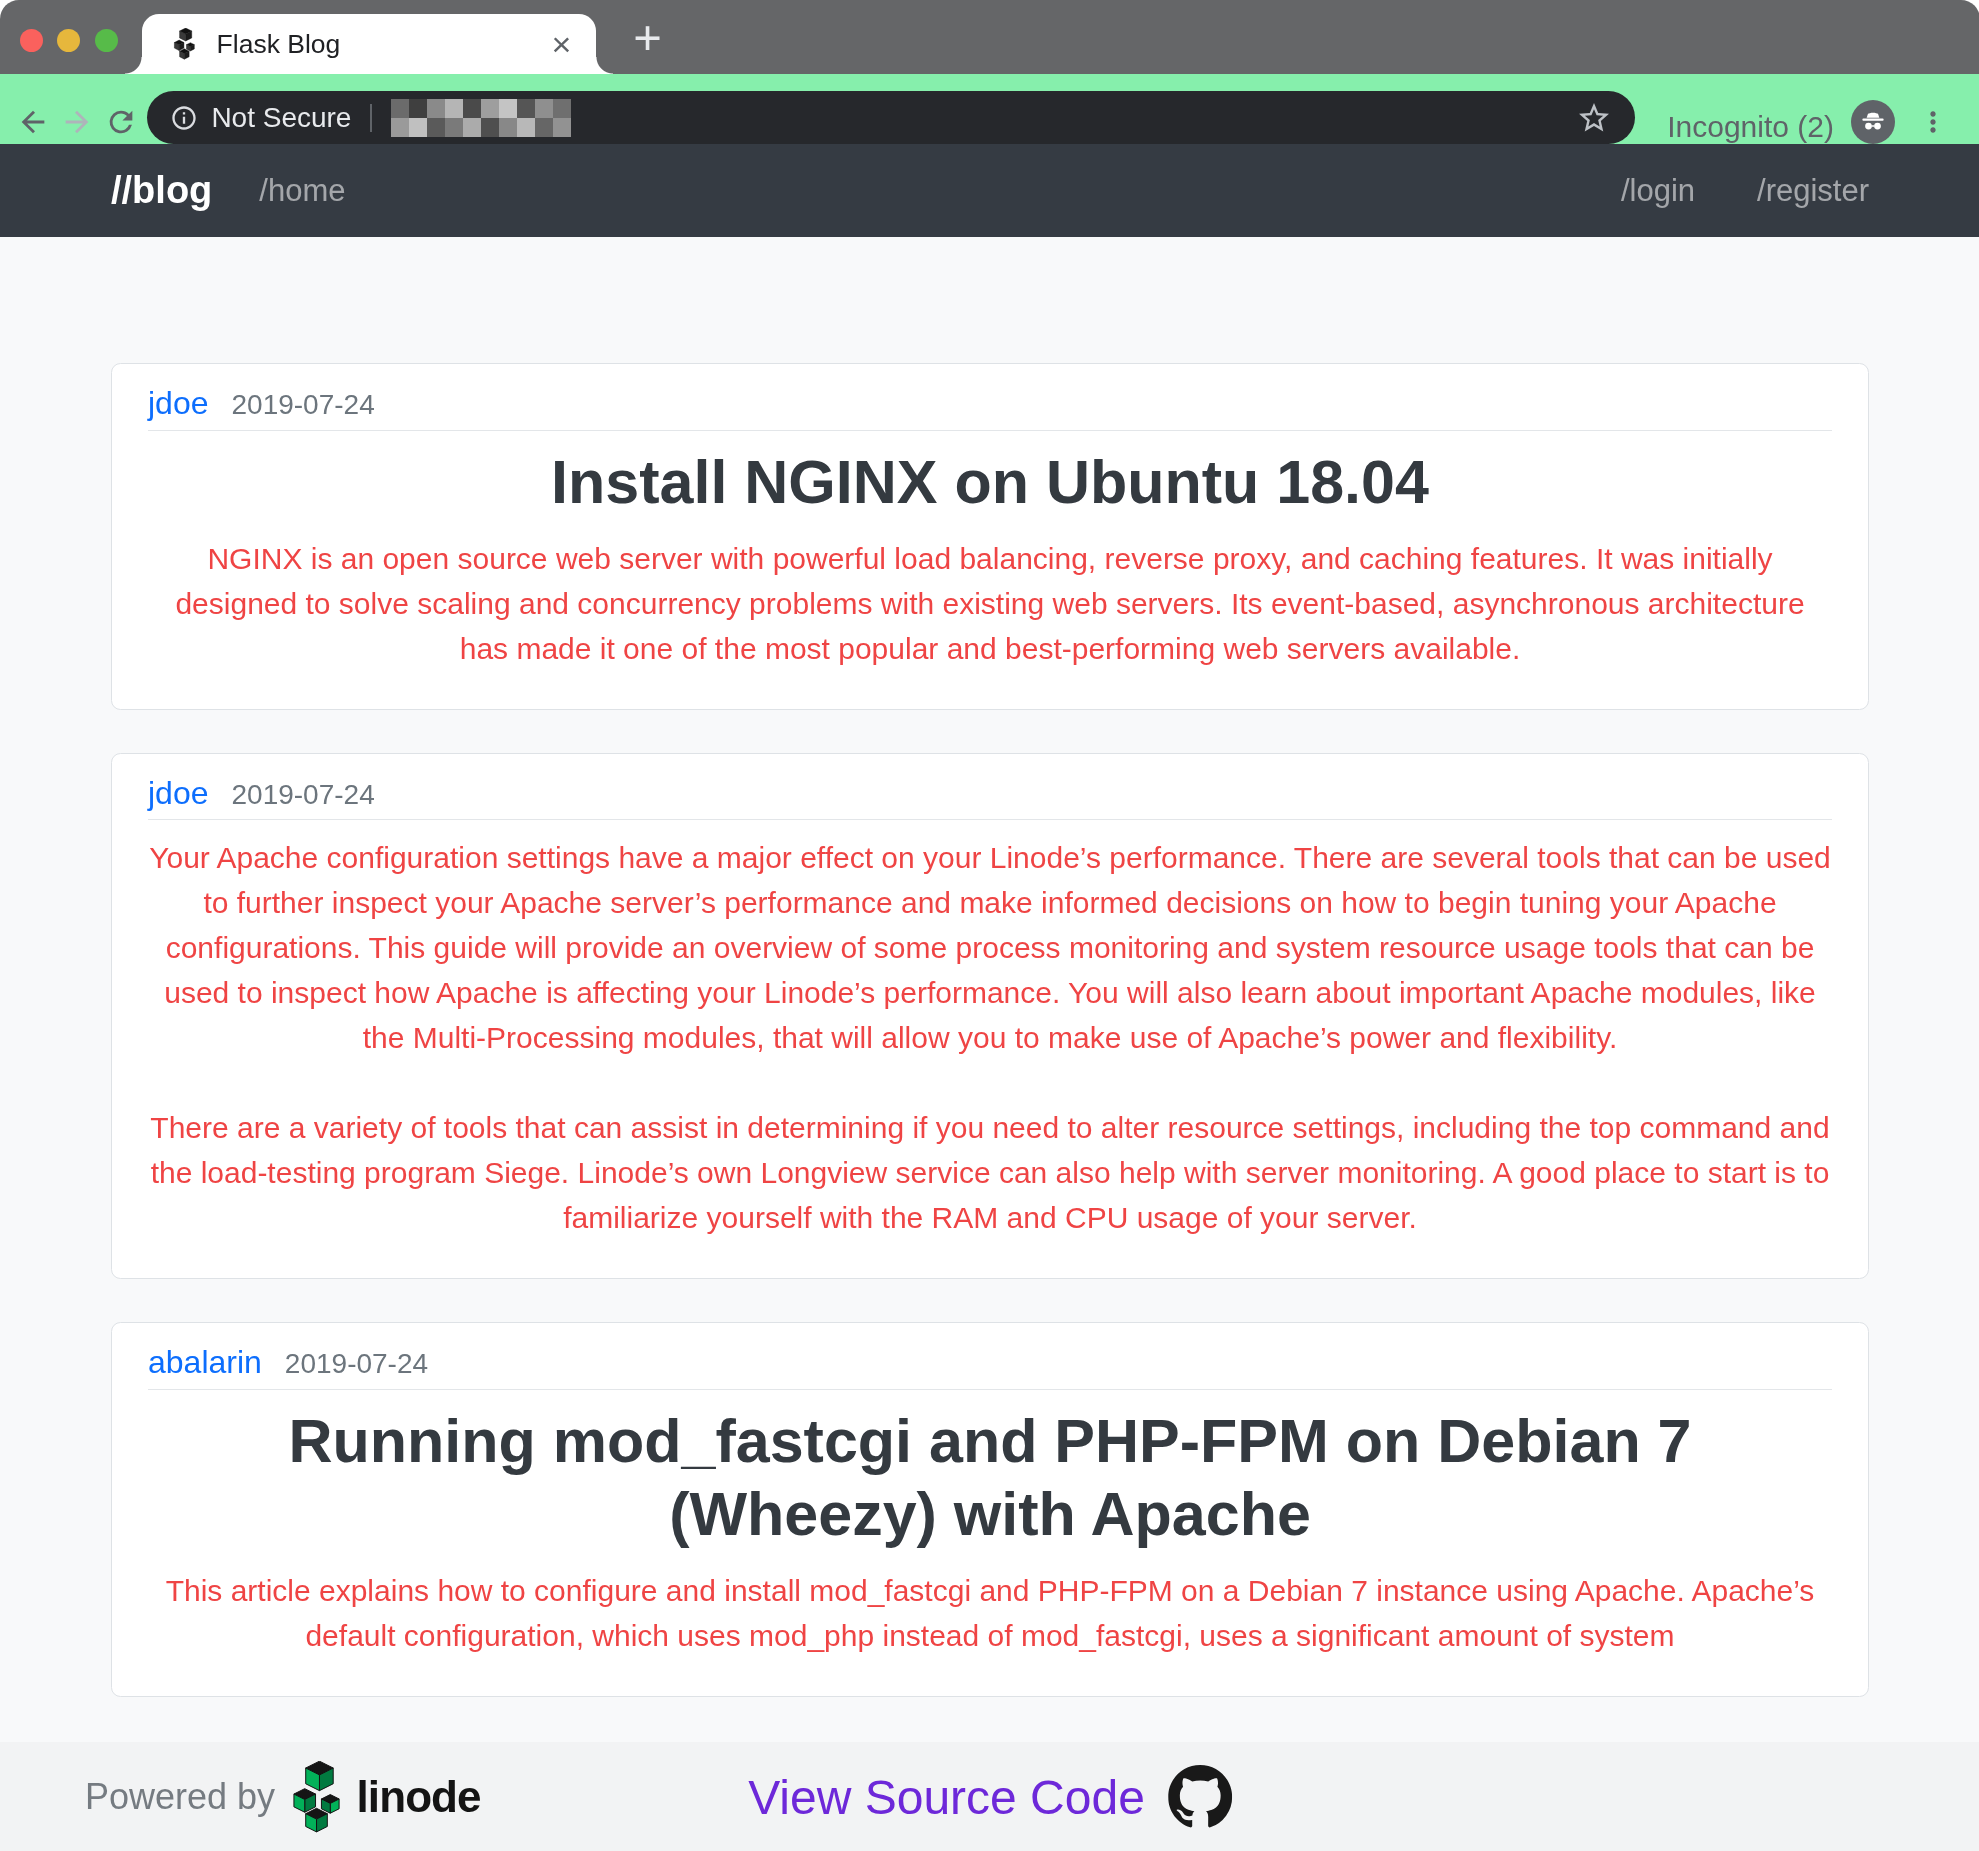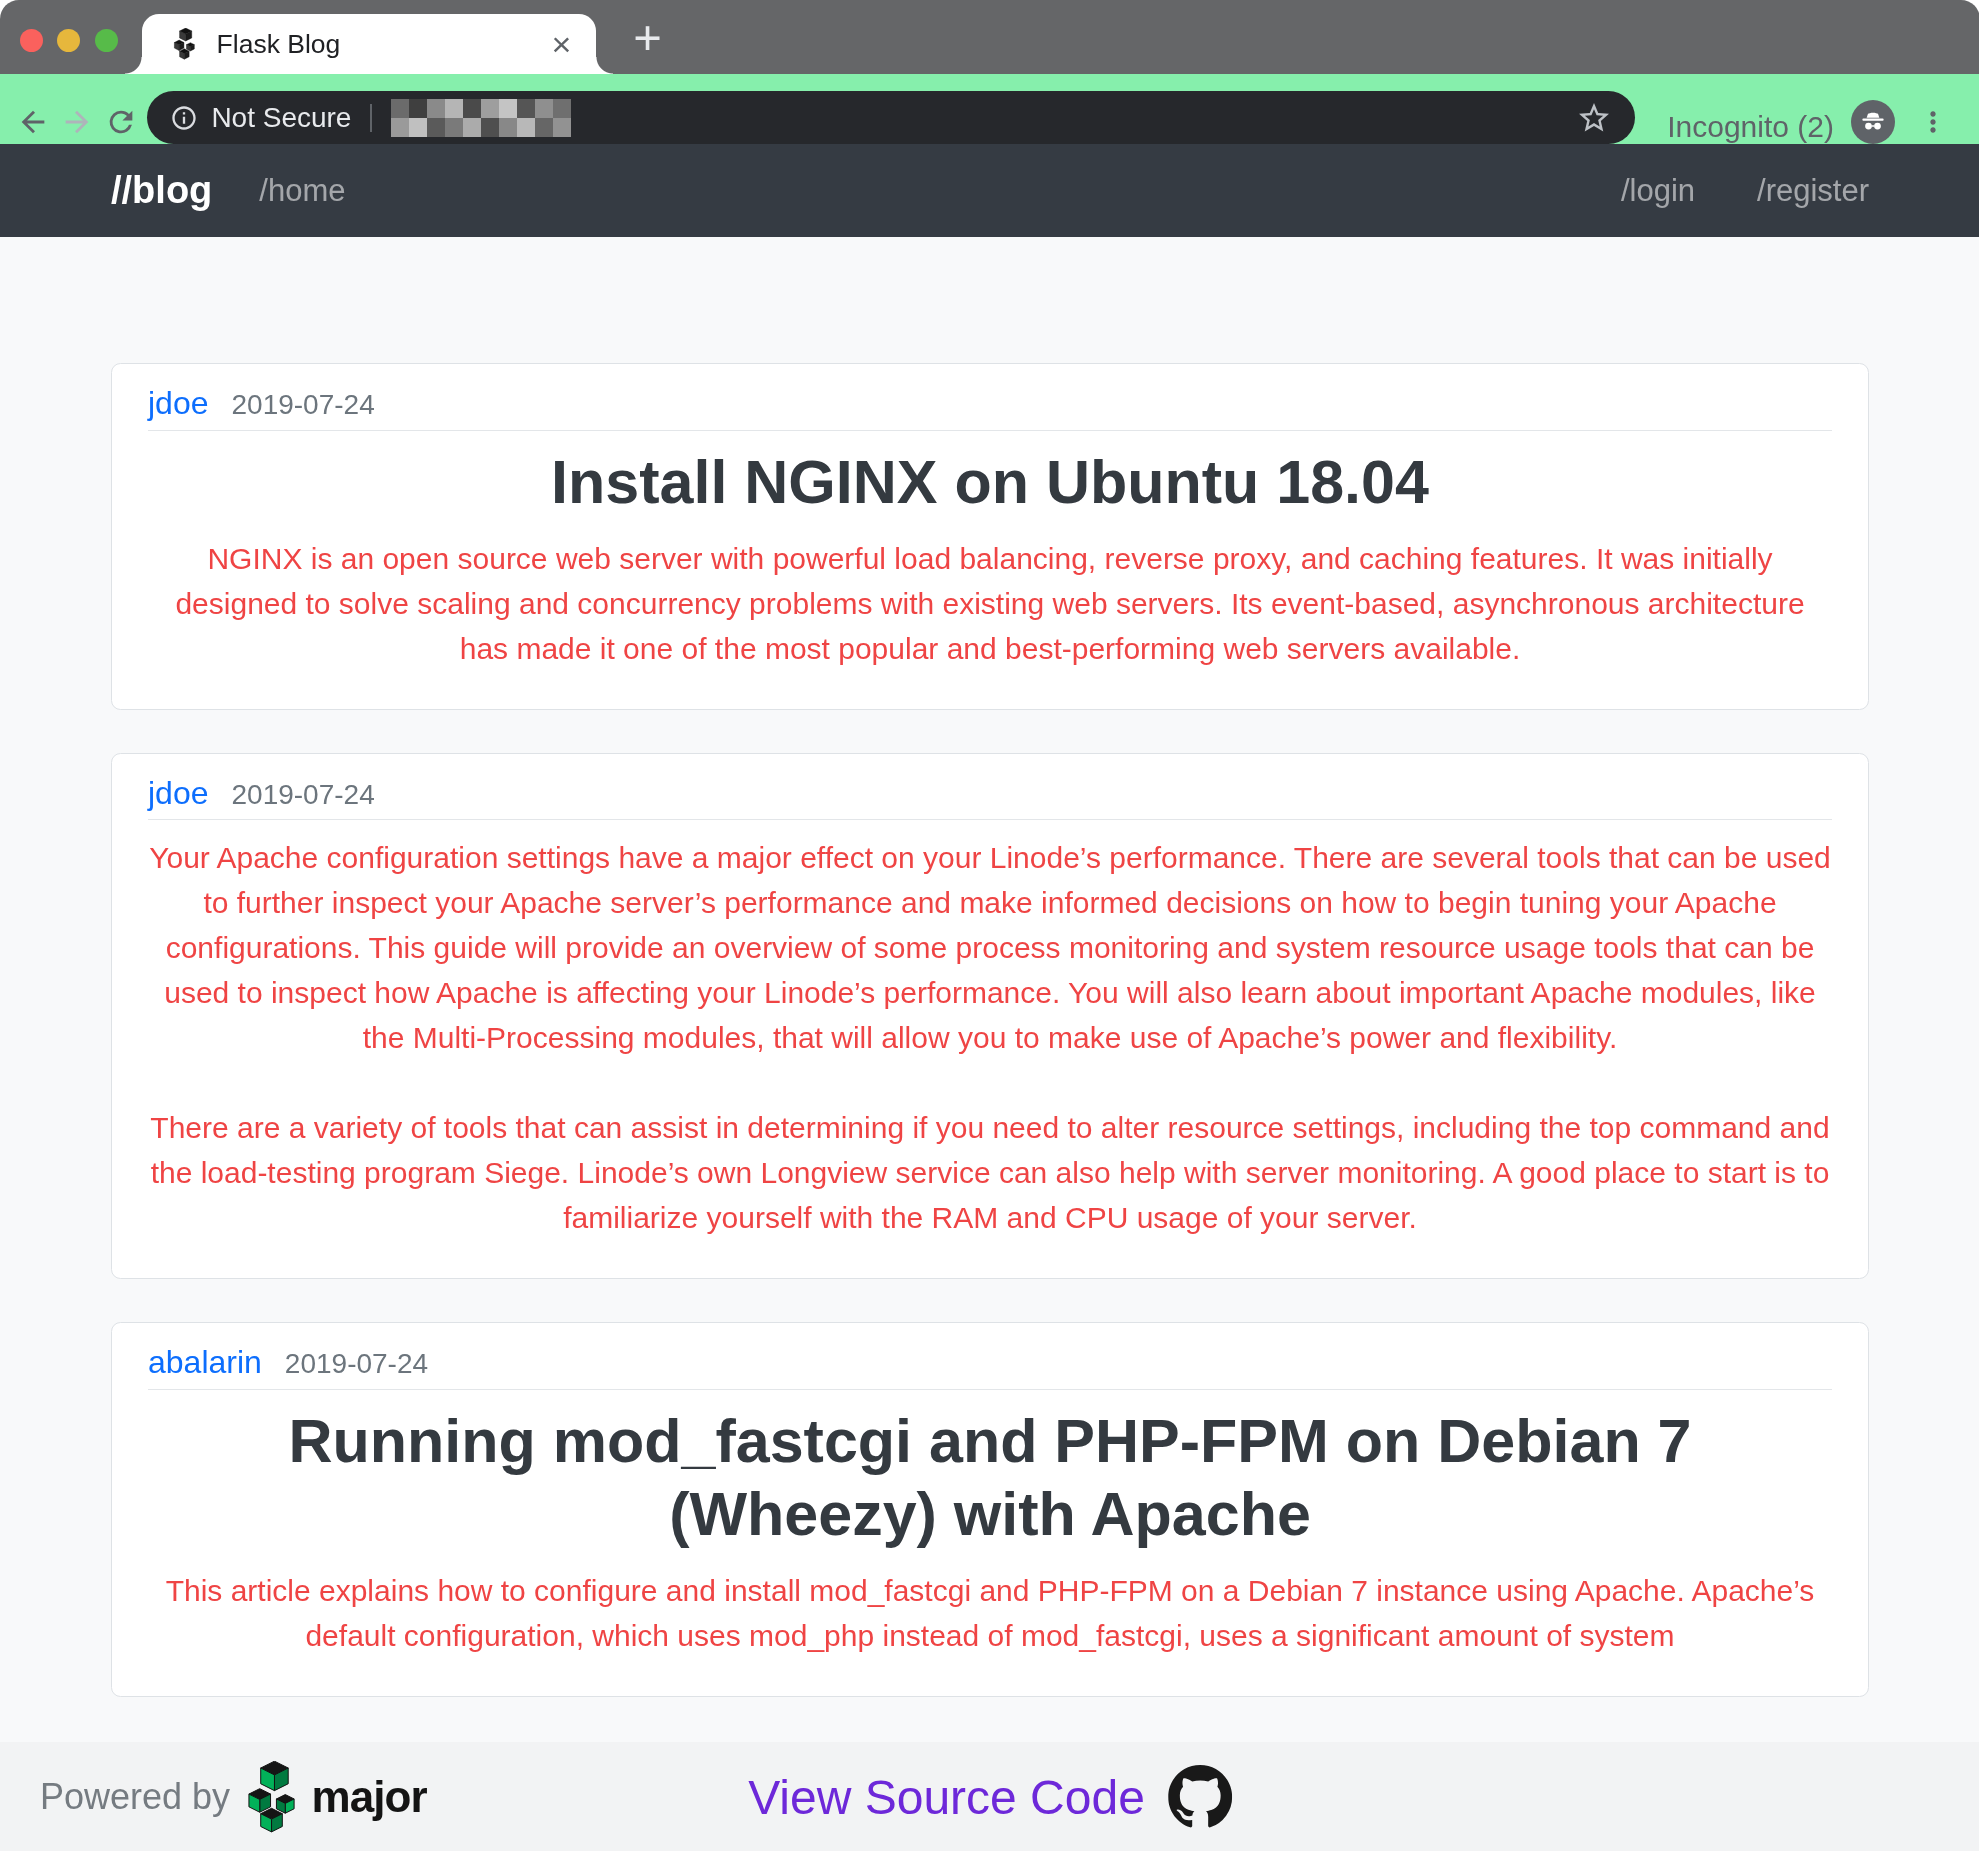--- a/index.html
+++ b/index.html
@@ -56,21 +56,21 @@
   .card { background:#fff; border:1.9px solid #dee2e6; border-radius:9.5px; padding:21px 36px 38px 36px; margin-bottom:43px; }
   .meta { display:flex; align-items:baseline; }
   .author { color:#0d6efd; font-size:32px; text-decoration:none; }
   .date { margin-left:23px; color:#6c757d; font-size:28px; }
   .card hr { border:none; border-top:1.9px solid #e3e6e9; margin:7.6px 0 15px 0; }
   .post-title { font-size:61px; line-height:1.2; font-weight:700; color:#343a40; margin:5.7px 0 17px 0; }
   .post-body p { font-size:30px; line-height:45px; color:#ef4444; }
   .post-body p + p { margin-top:45px; }
 
   
-  .footer { position:relative; height:110px; background:#f2f3f4; display:flex; align-items:center; padding-left:40px; flex:0 0 auto; }
+  .footer { position:relative; height:110px; background:#f2f3f4; display:flex; align-items:center; padding-left:85px; flex:0 0 auto; }
   .powered { font-size:36px; color:#757b81; }
   .linode-logo { width:55px; height:73px; margin:0 11.4px 0 15px; }
   .linode-word { font-size:44px; font-weight:700; color:#141414; letter-spacing:-0.9px; }
   .view-source-group { position:absolute; left:50%; transform:translateX(-50%); display:flex; align-items:center; }
   .view-source { font-size:48px; color:#6d28d9; white-space:nowrap; }
   .octocat { width:64px; height:64px; margin-left:23px; }
 </style>
 </head>
 <body>
 
@@ -234,21 +234,21 @@
         <polygon points="26,33.5 26,46.5 15,52 15,39" fill="#017a40"></polygon>
         <polygon points="4,33.5 4,46.5 15,52 15,39" fill="#02b159"></polygon>
         <polygon points="41,34 50,38.5 41,43 32,38.5" fill="#151515"></polygon>
         <polygon points="50,38.5 50,48.5 41,53 41,43" fill="#02b159"></polygon>
         <polygon points="32,38.5 32,48.5 41,53 41,43" fill="#017a40"></polygon>
         <polygon points="27,48 38,53.5 27,59 16,53.5" fill="#151515"></polygon>
         <polygon points="38,53.5 38,66.5 27,72 27,59" fill="#017a40"></polygon>
         <polygon points="16,53.5 16,66.5 27,72 27,59" fill="#02b159"></polygon>
       </g>
     </svg>
-    <span class="linode-word">major</span>
+    <span class="linode-word">linode</span>
     <div class="view-source-group">
       <span class="view-source">View Source Code</span>
       <svg class="octocat" viewBox="0 0 16 16" fill="#191919">
         <path d="M8 0C3.58 0 0 3.58 0 8c0 3.54 2.29 6.53 5.47 7.59.4.07.55-.17.55-.38 0-.19-.01-.82-.01-1.49-2.01.37-2.53-.49-2.69-.94-.09-.23-.48-.94-.82-1.13-.28-.15-.68-.52-.01-.53.63-.01 1.08.58 1.23.82.72 1.21 1.87.87 2.33.66.07-.52.28-.87.51-1.07-1.78-.2-3.64-.89-3.64-3.95 0-.87.31-1.59.82-2.15-.08-.2-.36-1.02.08-2.12 0 0 .67-.21 2.2.82.64-.18 1.32-.27 2-.27s1.36.09 2 .27c1.53-1.04 2.2-.82 2.2-.82.44 1.1.16 1.92.08 2.12.51.56.82 1.27.82 2.15 0 3.07-1.87 3.75-3.65 3.95.29.25.54.73.54 1.48 0 1.07-.01 1.93-.01 2.2 0 .21.15.46.55.38A8.01 8.01 0 0 0 16 8c0-4.42-3.58-8-8-8z"></path>
       </svg>
     </div>
   </footer>
 
 </div>
 

